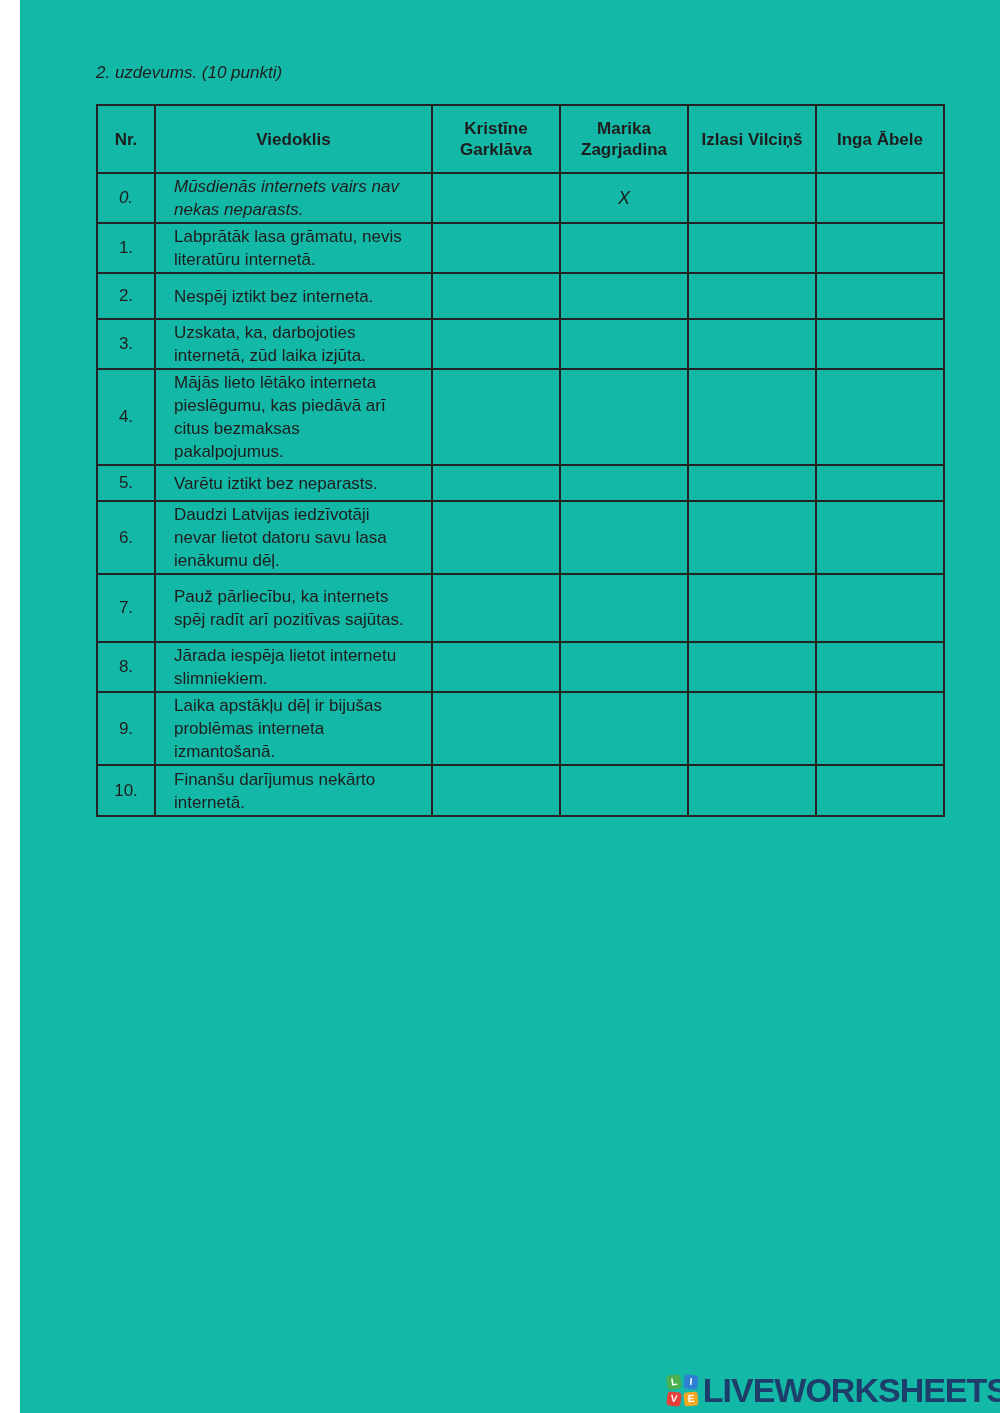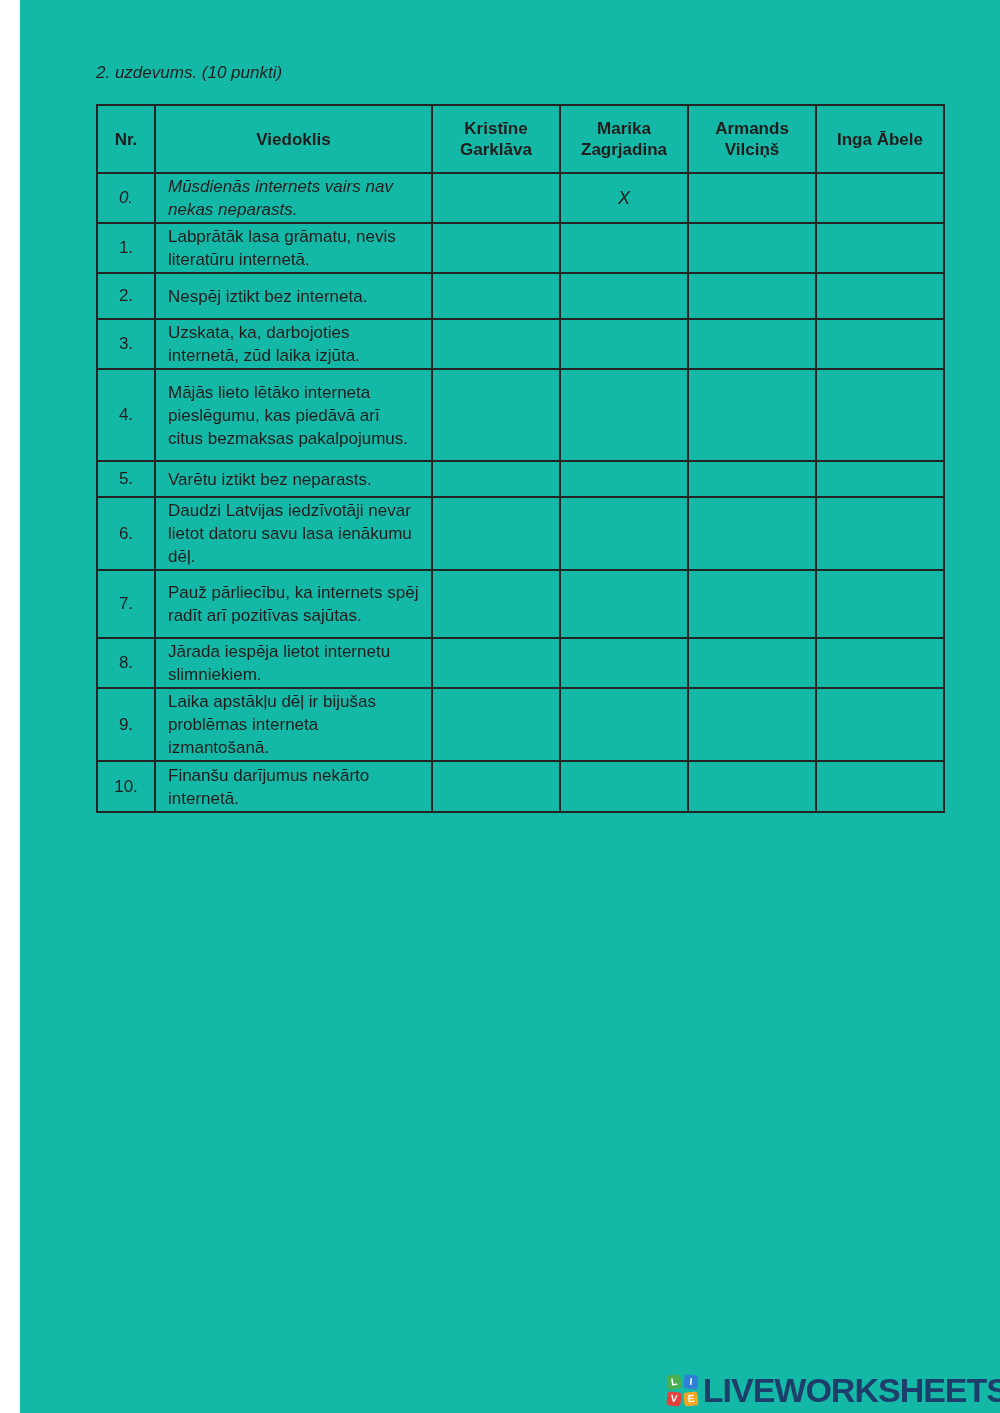--- a/index.html
+++ b/index.html
@@ -28,21 +28,21 @@
   table.worksheet th, table.worksheet td{
     border:2px solid #242424;
     vertical-align:middle;
     overflow:hidden;
   }
   table.worksheet th{
     font-weight:bold;font-size:17px;line-height:21px;
     text-align:center;padding:3px 2px;
   }
   td.nr-cell{text-align:center;font-size:17px;}
-  td.statement-cell{font-size:17px;line-height:23px;padding:1px 12px;text-align:left;}
+  td.statement-cell{font-size:17px;line-height:23px;padding:1px 18px;text-align:left;}
   td.mark-cell{text-align:center;font-size:18px;}
   tr.example-row td{font-style:italic;}
   col.c-nr{width:58px;}
   col.c-statement{width:277px;}
   col.c-person{width:128px;}
 
   .logo{
     position:absolute;right:12px;bottom:4px;
     display:flex;align-items:center;gap:3px;
   }
@@ -84,21 +84,21 @@
           <col class="c-person">
           <col class="c-person">
           <col class="c-person">
       </colgroup>
       <thead>
         <tr style="height:68px;">
           <th>Nr.</th>
           <th>Viedoklis</th>
           <th>Kristīne Garklāva</th>
           <th>Marika Zagrjadina</th>
-          <th>Armands Vilciņš</th>
+          <th>Izlasi Vilciņš</th>
           <th>Inga Ābele</th>
         </tr>
       </thead>
       <tbody>
         <tr class="example-row" style="height:48px;">
           <td class="nr-cell">0.</td>
           <td class="statement-cell">Mūsdienās internets vairs nav nekas neparasts.</td>
           <td class="mark-cell"></td>
           <td class="mark-cell">X</td>
           <td class="mark-cell"></td>

